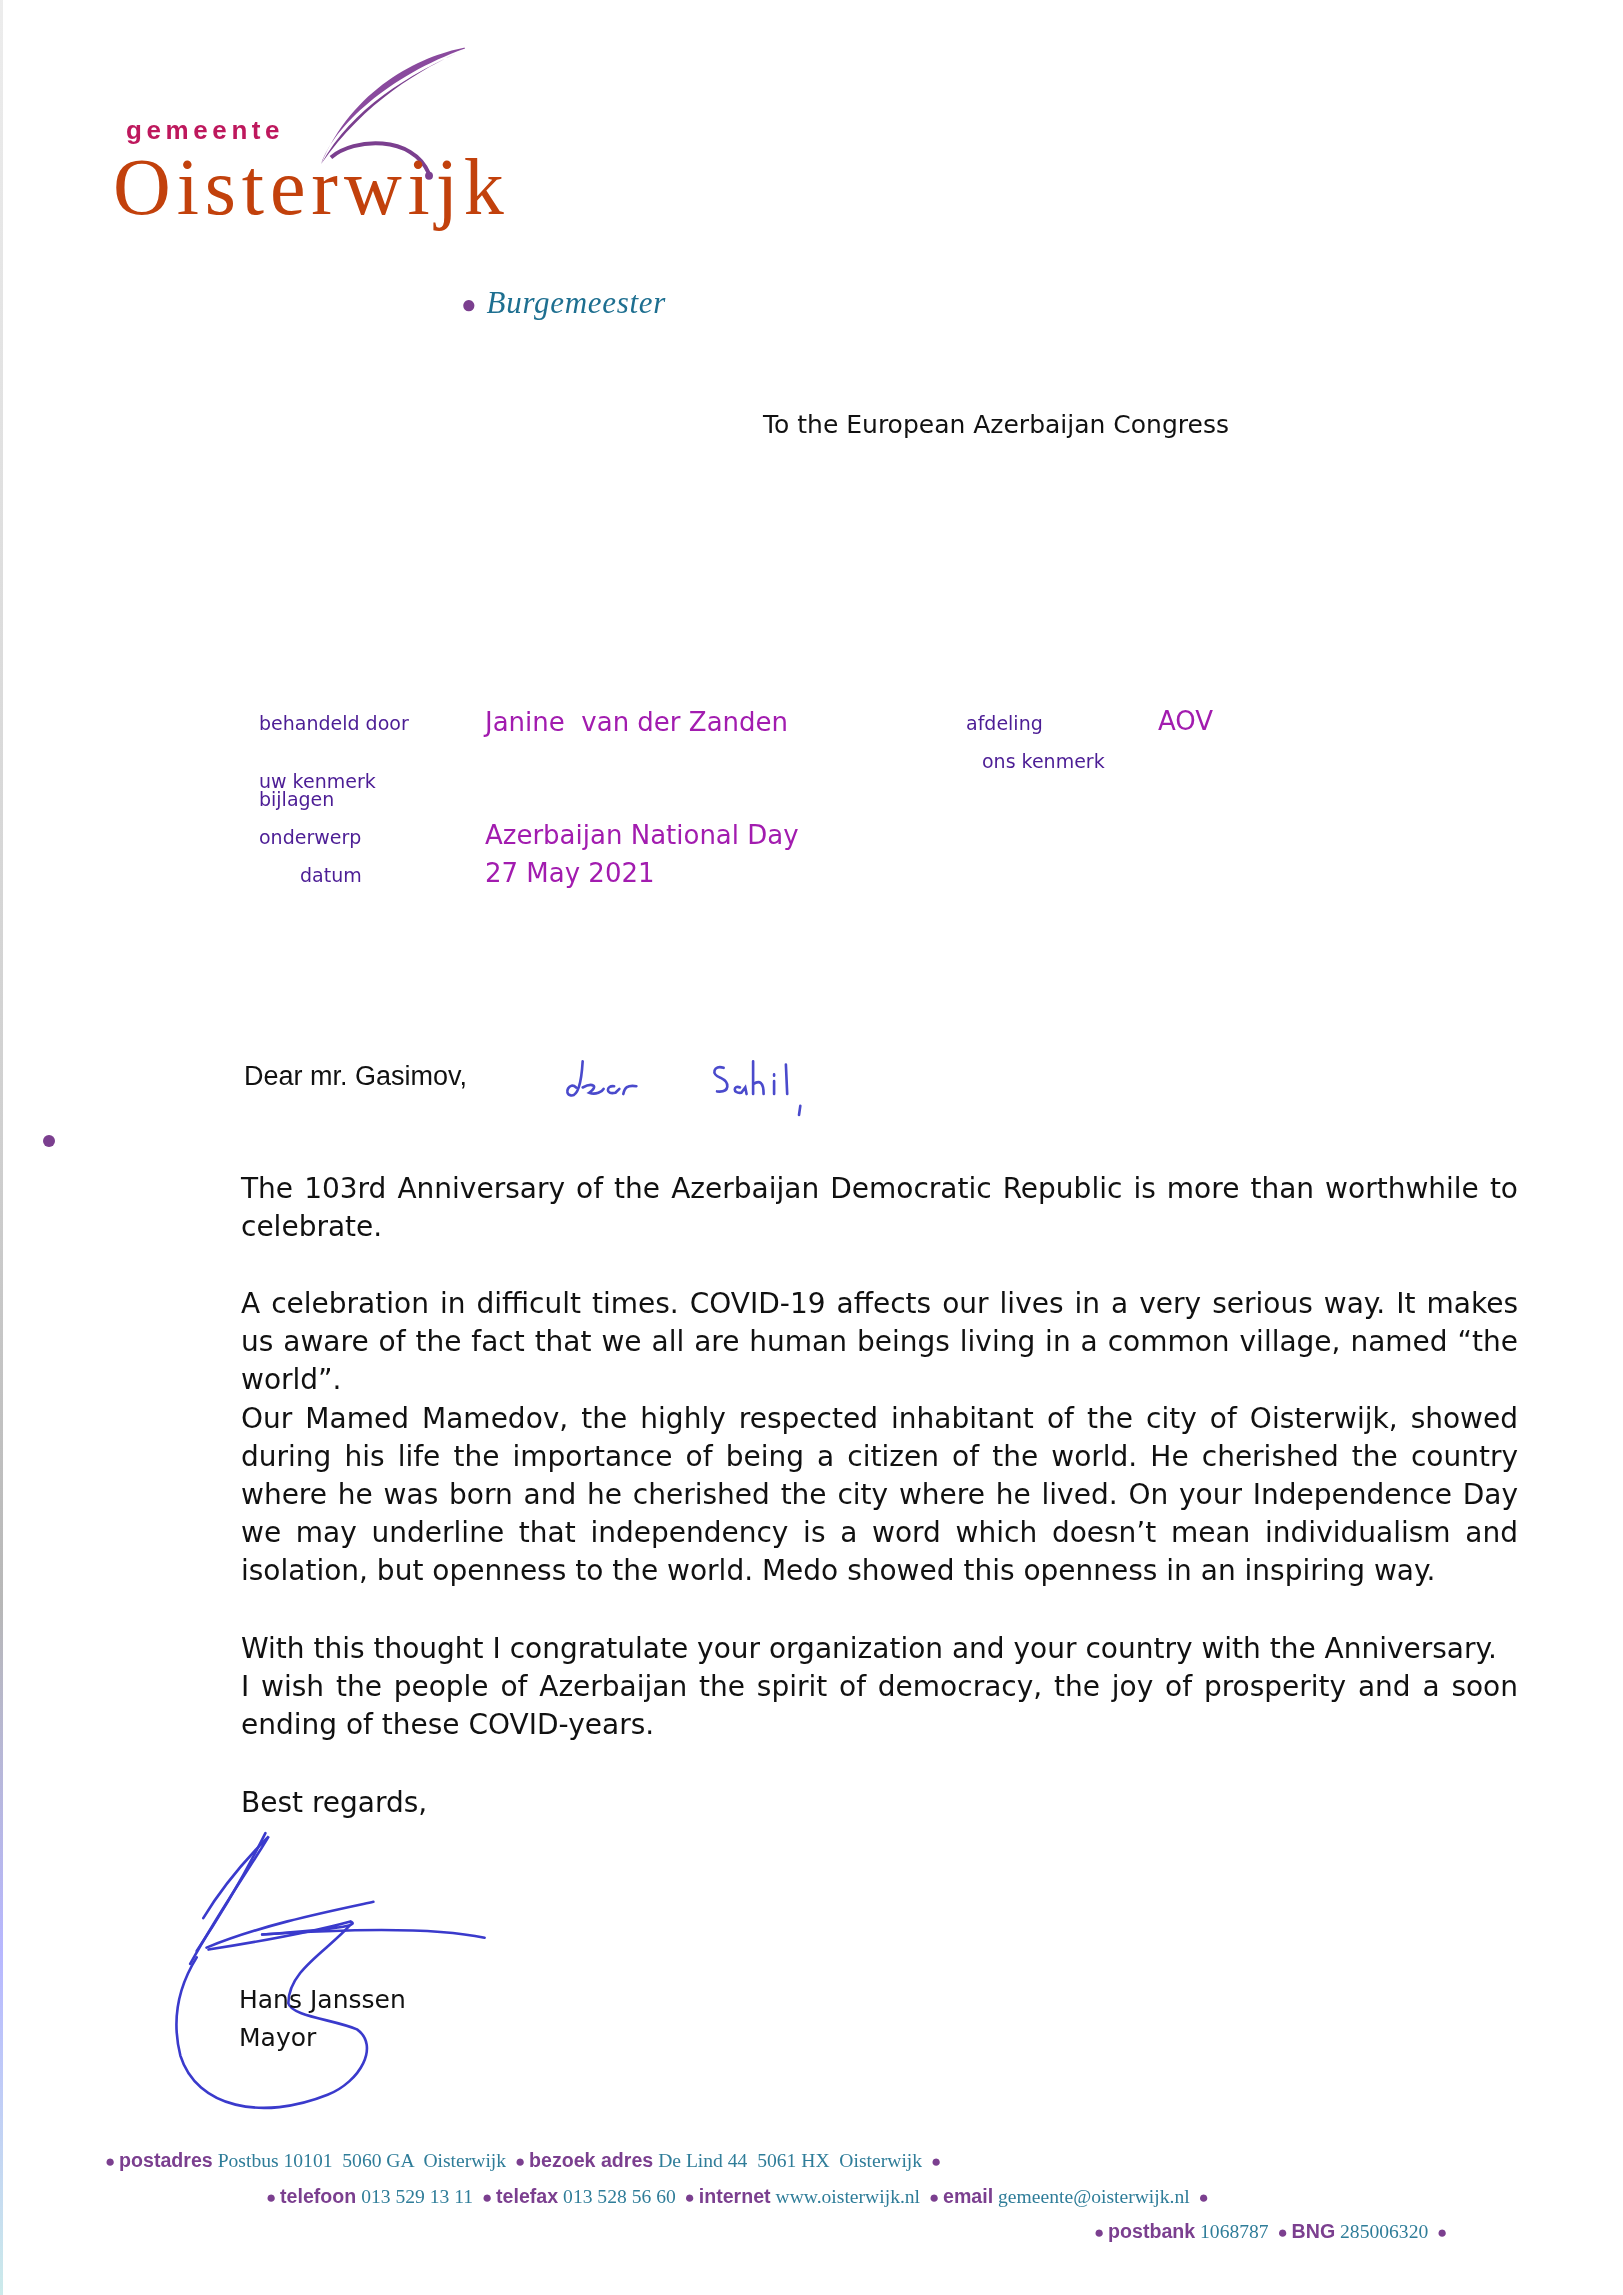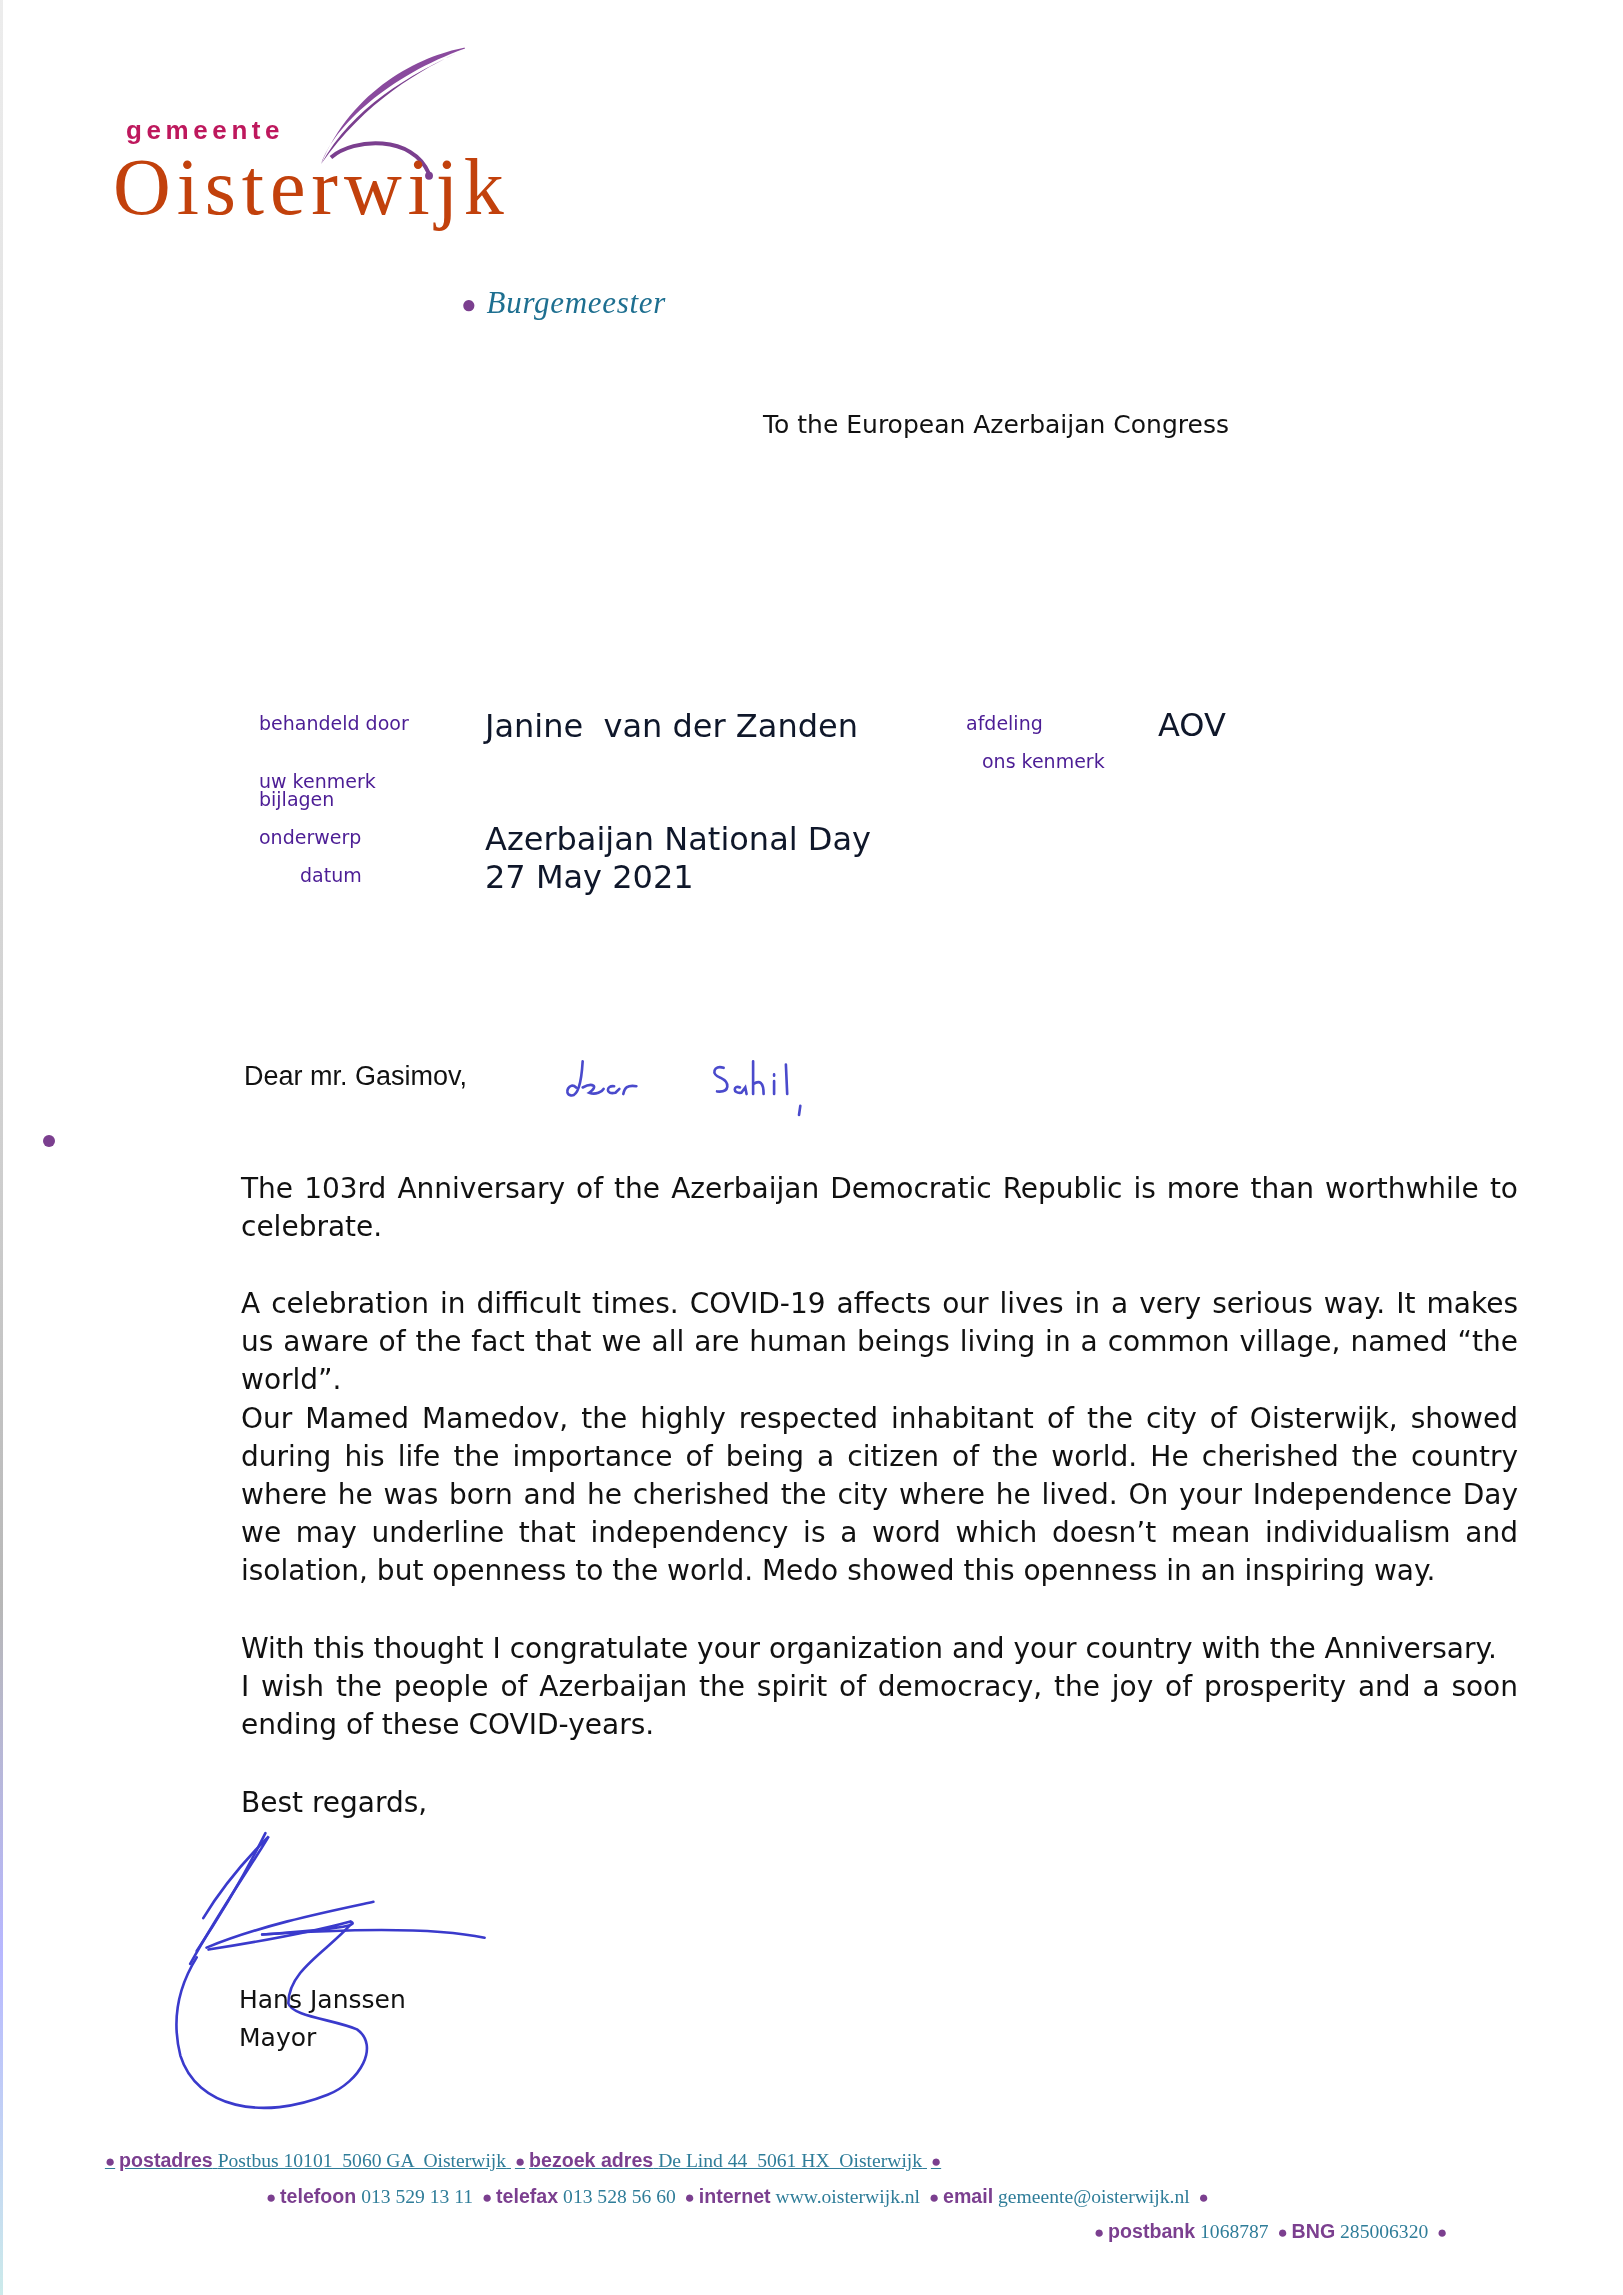--- a/index.html
+++ b/index.html
@@ -16,21 +16,21 @@
                color: #c2410c; letter-spacing: 5.9px; line-height: 1; }
   .logo-quill { left: 295px; top: 46px; }
   .burg { left: 426px; top: 285px; font-family: "Liberation Serif", serif; font-style: italic;
           font-size: 31px; color: #1e6f90; letter-spacing: 0.7px; margin-left: 35px; }
   .burg .dot { color: #7b3f8f; font-style: normal; font-size: 26px; margin-right: 9.2px; }
 
   .recipient { left: 763px; top: 410px; font-size: 25px; }
 
   
   .meta-label { font-size: 19px; color: #4c1d95; }
-  .meta-value { font-size: 32px; color: #0f172a; }
+  .meta-value { font-size: 26px; color: #a21caf; }
 
   .salutation { left: 244px; top: 1061px; font-family: "Liberation Sans", sans-serif; font-size: 27px; }
   .handwritten { left: 563px; top: 1048px; }
 
   .body-text { left: 241px; width: 1277px; font-size: 28px; line-height: 38px; text-align: justify; }
   .body-text p { margin: 0; }
 
   .sig-name { left: 239px; top: 1981px; font-size: 25px; line-height: 38px; }
   .signature { left: 164px; top: 1820px; }
 
@@ -121,21 +121,21 @@
     <path d="M68 198 C 150 185, 230 170, 285 155 C 295 160, 290 165, 150 175"></path>
     <path d="M150 175 C 300 165, 420 165, 490 180"></path>
     <path d="M285 160 C 250 200, 190 230, 190 280 C 195 300, 260 305, 295 320 C 330 345, 300 400, 250 420 C 150 460, 50 440, 25 360 C 10 300, 25 250, 50 210"></path>
   </g>
 </svg>
 <div class="abs sig-name">
   <div>Hans Janssen</div>
   <div>Mayor</div>
 </div>
 
-<div class="abs footer" style="left:101px;top:2149px;text-decoration:underline;">
+<div class="abs footer" style="left:101px;top:2149px;">
   <span class="b">●</span><span class="k">postadres</span>
   <span style="white-space:pre;">Postbus 10101  5060 GA  Oisterwijk</span>
   <span class="b">●</span><span class="k">bezoek adres</span>
   <span style="white-space:pre;">De Lind 44  5061 HX  Oisterwijk</span>
   <span class="b">●</span>
 </div>
 <div class="abs footer" style="left:262px;top:2185px;">
   <span class="b">●</span><span class="k">telefoon</span>
   <span>013 529 13 11</span>
   <span class="b">●</span><span class="k">telefax</span>

